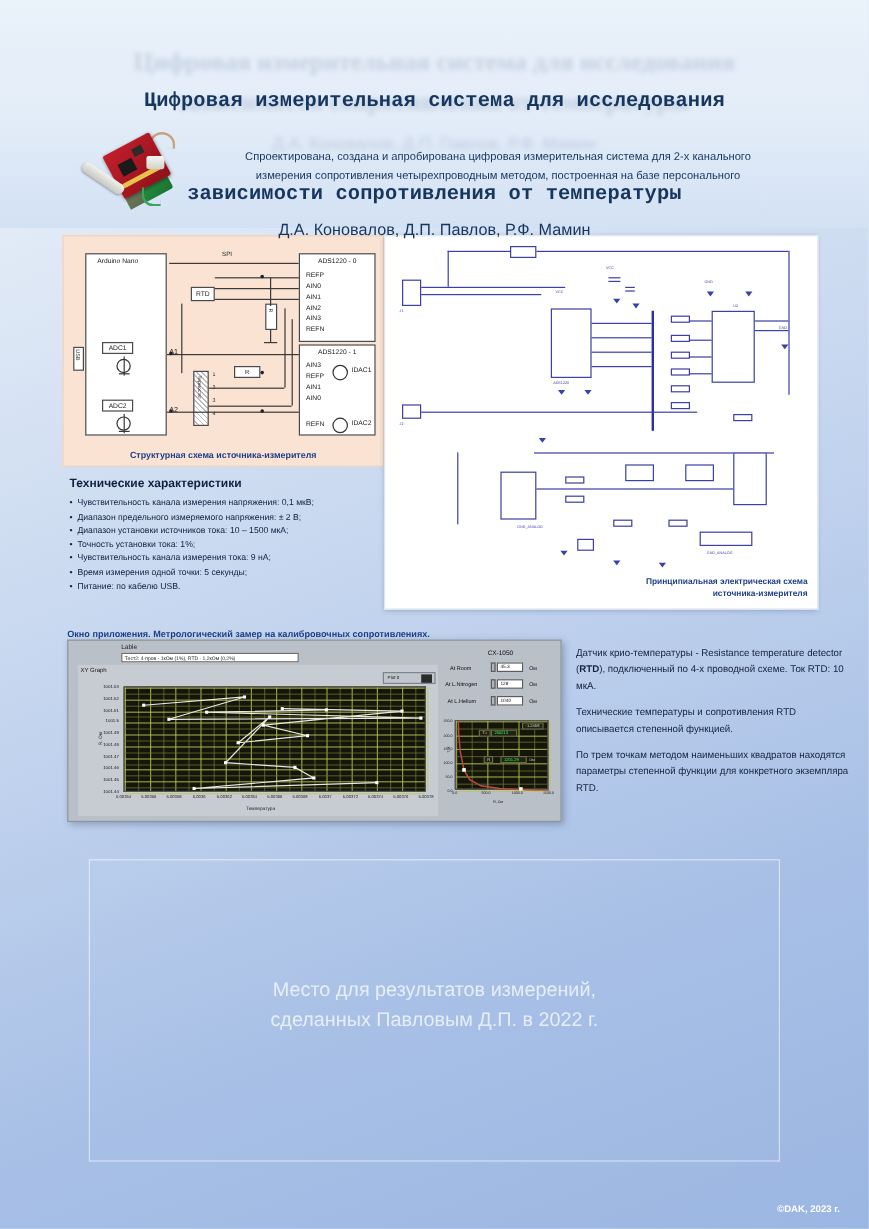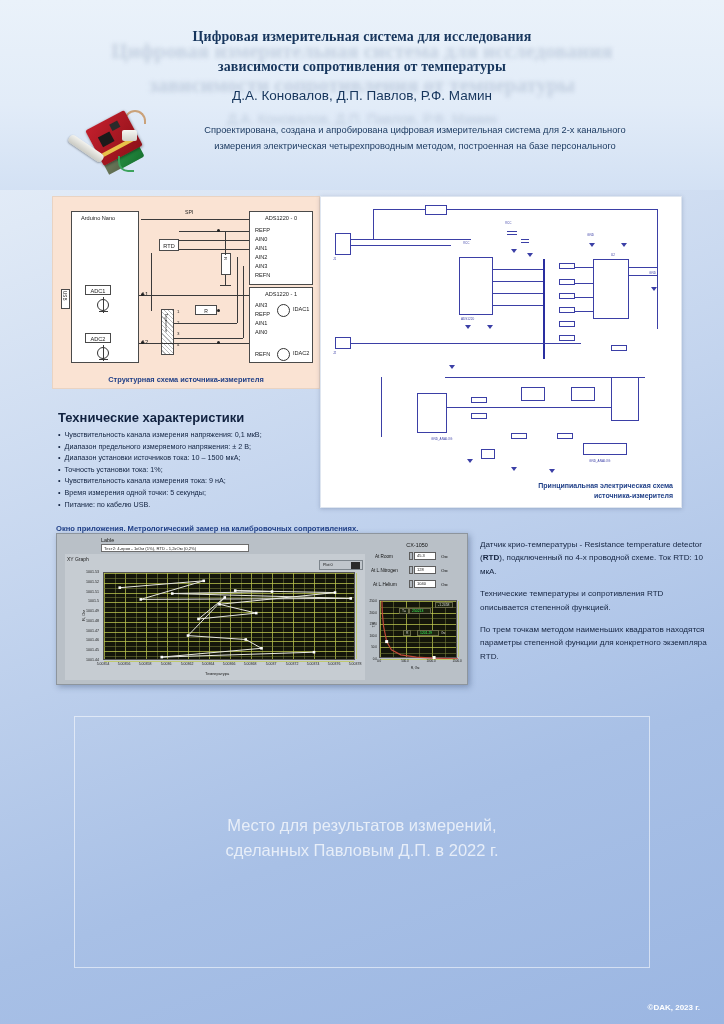--- a/index.html
+++ b/index.html
@@ -8,22 +8,22 @@
     font-family: "Liberation Sans", sans-serif;
     overflow: hidden; position: relative;
     background: linear-gradient(160deg,#eef4fb 0%,#dfe9f6 18%,#c3d4ee 48%,#a8c0e6 75%,#9bb6e2 100%);
   }
   .poster { position:absolute; inset:0; }
 
   
   .header { position:absolute; left:0; top:0; width:724px; height:190px;
             background: linear-gradient(180deg,#eaf2fa 0%,#e2ecf8 55%,#d3e1f4 100%); }
   .title-wrap { position:absolute; left:52px; top:22px; width:620px; text-align:center; }
-  .title-line { font-family:Liberation Serif, serif; font-weight:bold; font-size:14px;
-                color:#17365d; line-height:30px; letter-spacing:.1px; position:relative; z-index:3; }
+  .title-line { font-family:Liberation Mono, monospace; font-weight:bold; font-size:17px;
+                color:#17365d; line-height:30px; letter-spacing:.1px; position:relative; z-index:3;margin-top:48px; }
   .title-shadow { position:absolute; left:0; width:100%; text-align:center;
                   font-family:"Liberation Serif", serif; font-weight:bold; font-size:21px;
                   color:rgba(120,140,170,.30); filter:blur(2.2px); z-index:1; line-height:30px; }
   .s1 { top:14px; } .s2 { top:48px; } .s3 { top:82px; font-size:14px; font-family:"Liberation Sans",sans-serif; font-weight:normal;}
   .authors { margin-top:6px; font-size:13.5px; color:#17365d; position:relative; z-index:3;
              font-family:"Liberation Sans", sans-serif; }
   .abstract { position:absolute; left:150px; top:122px; width:530px; text-align:center;
               font-size:9.3px; line-height:16px; color:#17365d; z-index:3; }
 
   
@@ -73,21 +73,21 @@
   .sc-bus { position:absolute; background:#2a2fa0; width:2.2px; }
   .sc-res { position:absolute; border:1px solid #3b3fa6; background:#fff; height:6px; }
   .sc-t   { position:absolute; font-size:3.1px; color:#3b3fa6; font-family:"Liberation Sans",sans-serif;
             white-space:nowrap; }
   .sc-gnd { position:absolute; width:0;height:0;border-left:3px solid transparent;
             border-right:3px solid transparent;border-top:4px solid #3b3fa6; }
   .sc-cap-c { position:absolute; background:#3b3fa6; height:.9px; }
 
   
   .specs { position:absolute; left:58px; top:398px; width:268px; }
-  .specs h3 { font-size:13px; color:#10213f; margin-bottom:4px; font-weight:bold;margin-top:12px; }
+  .specs h3 { font-size:10px; color:#10213f; margin-bottom:4px; font-weight:bold; }
   .specs li { font-size:7.2px; color:#10213f; line-height:11.6px; list-style:none; }
   .specs li:before { content:"\2022"; margin-right:4px; }
 
   
   .appcap { position:absolute; left:56px; top:524px; font-size:7.6px; font-weight:bold; color:#1f3f87; }
   .appwin { position:absolute; left:56px; top:533px; width:412px; height:152px;
             background:#b9c0c7; border:1px solid #8d959d;
             box-shadow:2px 2px 6px rgba(30,50,90,.35); }
   .lbl-small { position:absolute; font-size:5px; color:#1b1b1b; }
   .txtfield { position:absolute; background:#ffffff; border:1px solid #6d6d6d;
@@ -143,21 +143,21 @@
       <div class="title-shadow s1">Цифровая измерительная система для исследования</div>
       <div class="title-shadow s2">зависимости сопротивления от температуры</div>
       <div class="title-shadow s3">Д.А. Коновалов, Д.П. Павлов, Р.Ф. Мамин</div>
       <div class="title-line">Цифровая измерительная система для исследования</div>
       <div class="title-line">зависимости сопротивления от температуры</div>
       <div class="authors">Д.А. Коновалов, Д.П. Павлов, Р.Ф. Мамин</div>
     </div>
 
     <div class="abstract">
       <div>Спроектирована, создана и апробирована цифровая измерительная система для 2-х канального</div>
-      <div>измерения электрическая четырехпроводным методом, построенная на базе персонального</div>
+      <div>измерения сопротивления четырехпроводным методом, построенная на базе персонального</div>
     </div>
 
     <div class="photo">
       <div class="wire1"></div>
       <div class="pcb-board"></div>
       <div class="pcb-green"></div>
       <div class="pcb-main">
         <div class="pcb-chip"></div>
         <div class="pcb-chip2"></div>
         <div class="pcb-hdr"></div>

